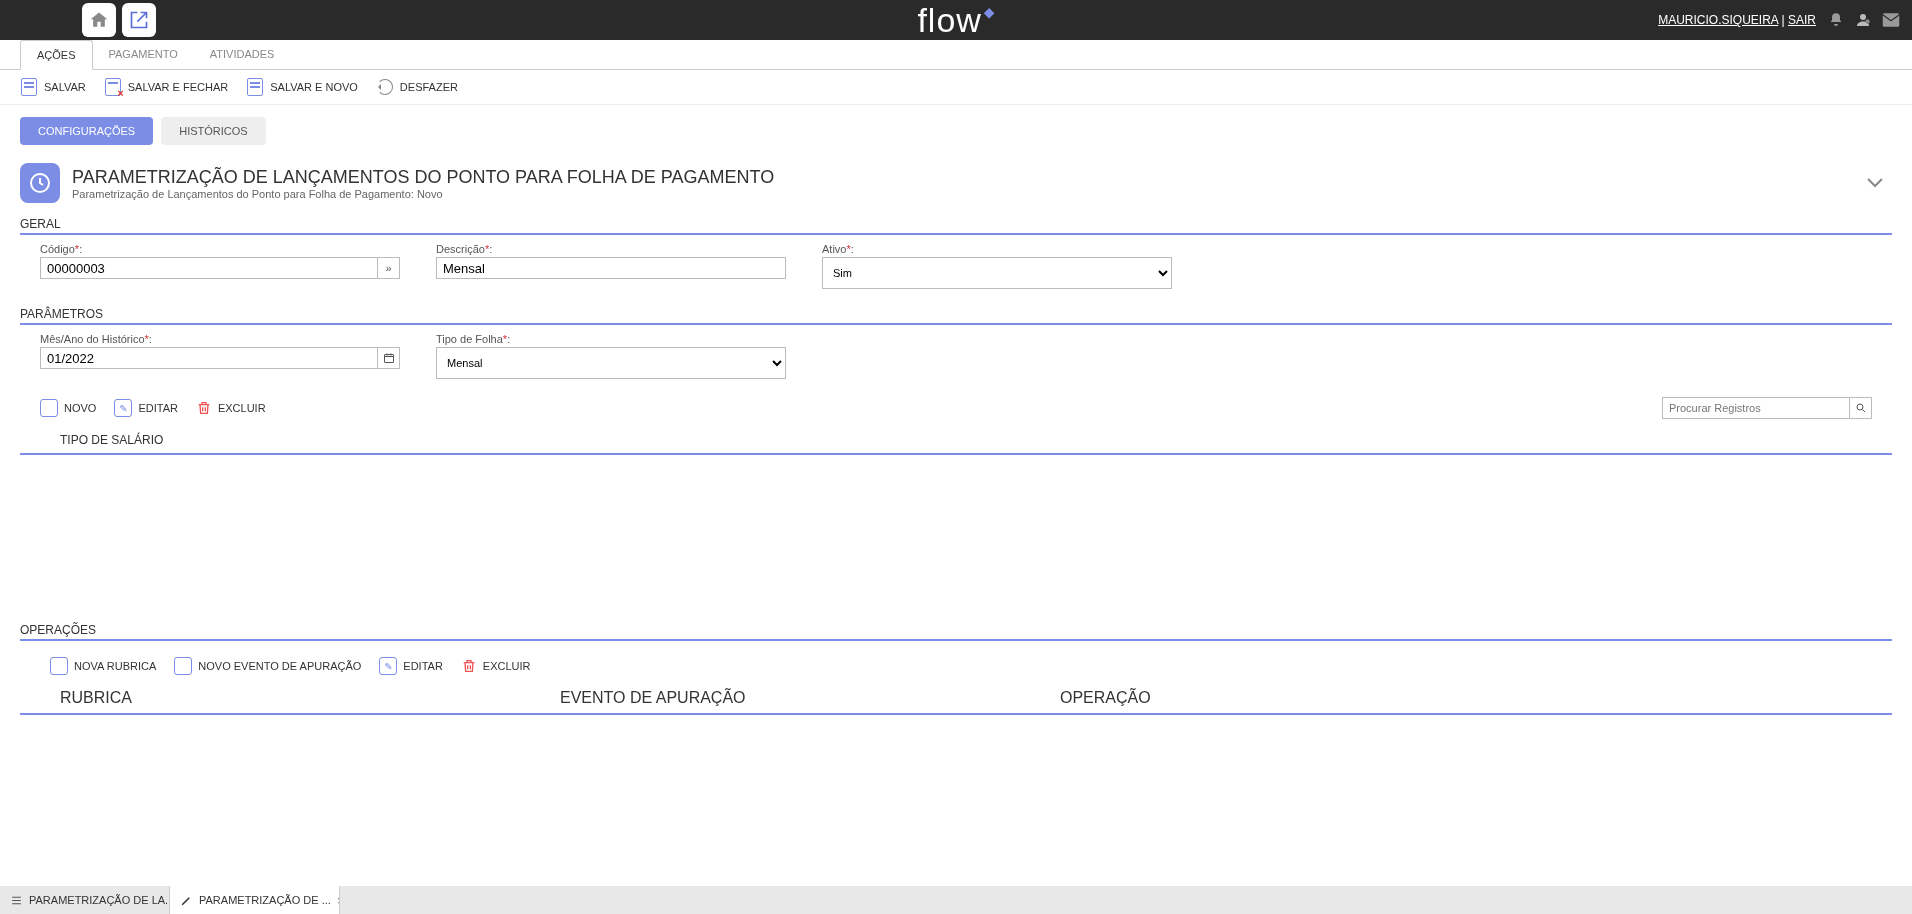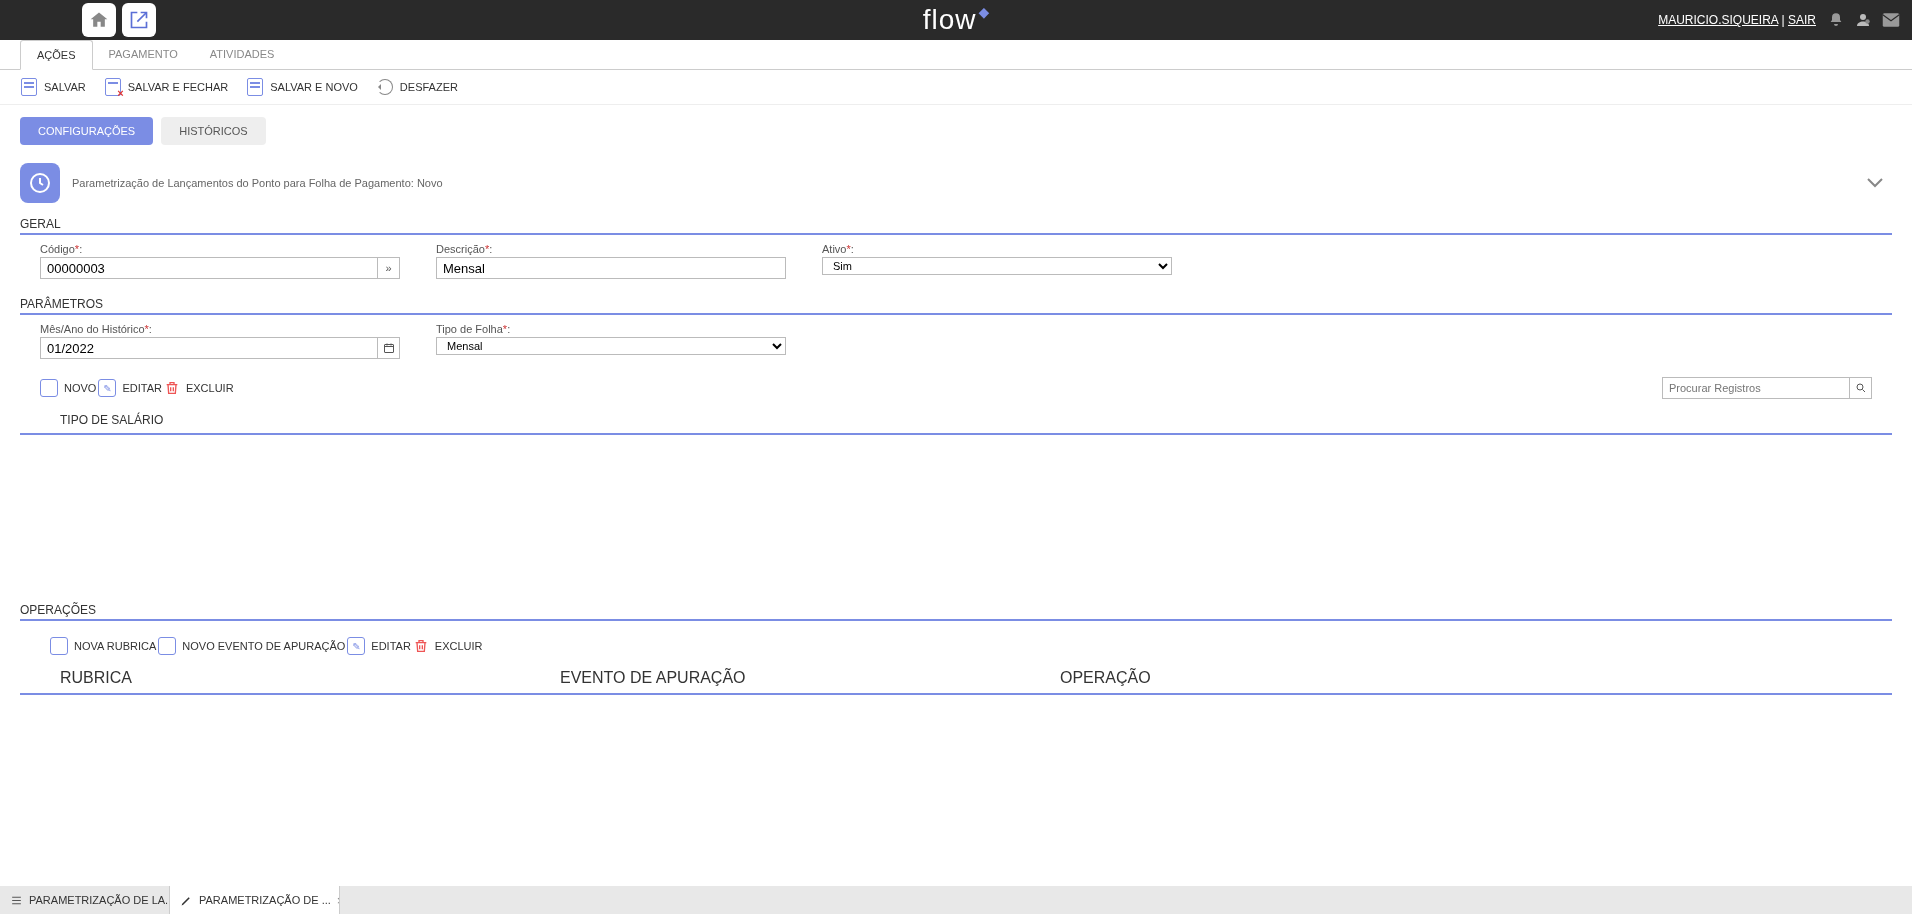--- a/index.html
+++ b/index.html
@@ -2,21 +2,21 @@
 <html><head>
 <meta charset="utf-8">
 <style>
 * { box-sizing: border-box; margin: 0; padding: 0; font-family: Arial, Helvetica, sans-serif; }
 body { background: #fff; font-size: 12px; color: #333; }
 
 .topbar { background: #2a2a2a; height: 40px; display: flex; align-items: center; padding: 0 12px; position: relative; }
 .topbar-left { display: flex; gap: 6px; margin-left: 70px; }
 .topbar-icon { width: 34px; height: 34px; background: #fff; border-radius: 6px; display: flex; align-items: center; justify-content: center; color: #555; }
 .topbar-center { position: absolute; left: 50%; transform: translateX(-50%); display: flex; align-items: center; }
-.logo { color: #fff; font-size: 28px; font-weight: 300; letter-spacing: 1px; }
+.logo { color: #fff; font-size: 34px; font-weight: 300; letter-spacing: 1px; }
 .logo-accent { color: #7b8de4; font-size: 14px; margin-left: 2px; position: relative; top: -8px; }
 .topbar-right { margin-left: auto; display: flex; align-items: center; gap: 12px; color: #fff; font-size: 12px; }
 .topbar-right a { color: #fff; text-decoration: underline; }
 .topbar-right-icons { display: flex; gap: 10px; align-items: center; }
 .topbar-right-icons span { color: #999; font-size: 16px; }
 
 .nav-tabs { display: flex; border-bottom: 1px solid #ccc; padding-left: 20px; background:#fff; }
 .nav-tab { padding: 8px 16px; font-size: 11px; color: #888; cursor: pointer; }
 .nav-tab.active { color: #333; border: 1px solid #ccc; border-bottom: 1px solid #fff; margin-bottom: -1px; background: #fff; border-radius: 3px 3px 0 0; }
 
@@ -42,23 +42,23 @@
 .chevron-expand { margin-left: auto; font-size: 18px; color: #888; cursor: pointer; padding-right: 8px; }
 
 .section-label { padding: 4px 20px 2px; font-size: 12px; color: #333; border-bottom: 2px solid #7b8de4; margin: 4px 20px 8px; padding-left:0; }
 .form-row { display: flex; gap: 36px; padding: 0 40px 10px; }
 .field { display: flex; flex-direction: column; gap: 2px; }
 .field-label { font-size: 11px; color: #555; }
 .req { color: #c33; }
 .field-input-wrap { display: flex; align-items: stretch; border: 1px solid #bbb; background: #fff; height: 22px; }
 .field-input { flex: 1; border: none; padding: 0 6px; font-size: 13px; outline: none; background: transparent; }
 .field-btn { width: 22px; display: flex; align-items: center; justify-content: center; border-left: 1px solid #bbb; cursor: pointer; color: #555; font-size: 11px; }
-.field-select { border: 1px solid #bbb; height: 18px; padding: 0 6px; font-size: 11px; background: #fff; }
-
-.grid-toolbar { display: flex; align-items: center; gap: 2px; padding: 8px 40px; font-size: 11px; }
+.field-select { border: 1px solid #bbb; height: 32px; padding: 0 6px; font-size: 11px; background: #fff; }
+
+.grid-toolbar { display: flex; align-items: center; gap: 18px; padding: 8px 40px; font-size: 11px; }
 .grid-btn { display: flex; align-items: center; gap: 6px; cursor: pointer; }
 .icon-plus { width: 18px; height: 18px; border: 1.5px solid #7b8de4; border-radius: 3px; display:flex; align-items:center; justify-content:center; color:#7b8de4; font-weight:bold; font-size:14px; line-height:1; }
 .icon-edit { width: 18px; height: 18px; border: 1.5px solid #7b8de4; border-radius: 3px; display:flex; align-items:center; justify-content:center; color:#7b8de4; font-size:10px; }
 .icon-trash { width: 16px; height: 16px; color:#e55; display:inline-flex; }
 .search-wrap { margin-left: auto; display: flex; border: 1px solid #bbb; height: 22px; width: 210px; }
 .search-input { flex:1; border:none; padding:0 6px; font-size:11px; outline:none; }
 .search-btn { width:22px; display:flex; align-items:center; justify-content:center; border-left:1px solid #bbb; color:#555; cursor:pointer; }
 
 .grid-header { padding: 6px 40px; font-size: 12px; border-bottom: 2px solid #7b8de4; margin: 0 20px; }
 .grid-cols { display:flex; padding: 6px 40px; font-size:16px; border-bottom:2px solid #7b8de4; margin:0 20px; }
@@ -162,20 +162,21 @@
 </div>
 
 <div class="page-header">
   <div class="page-icon">
     <svg width="24" height="24" viewBox="0 0 24 24" fill="none" stroke="#fff" stroke-width="2">
         <circle cx="12" cy="12" r="9"></circle>
         <path d="M12 7v5l3 2"></path>
       </svg>
   </div>
   <div>
+    <div class="page-title">PARAMETRIZAÇÃO DE LANÇAMENTOS DO PONTO PARA FOLHA DE PAGAMENTO</div>
     <div class="page-subtitle">Parametrização de Lançamentos do Ponto para Folha de Pagamento: Novo</div>
   </div>
   <div class="chevron-expand">
     <svg width="18" height="12" viewBox="0 0 18 12" fill="none" stroke="#888" stroke-width="2">
         <path d="M2 2l7 7 7-7"></path>
       </svg>
   </div>
 </div>
 
 <div class="section-label">GERAL</div>

